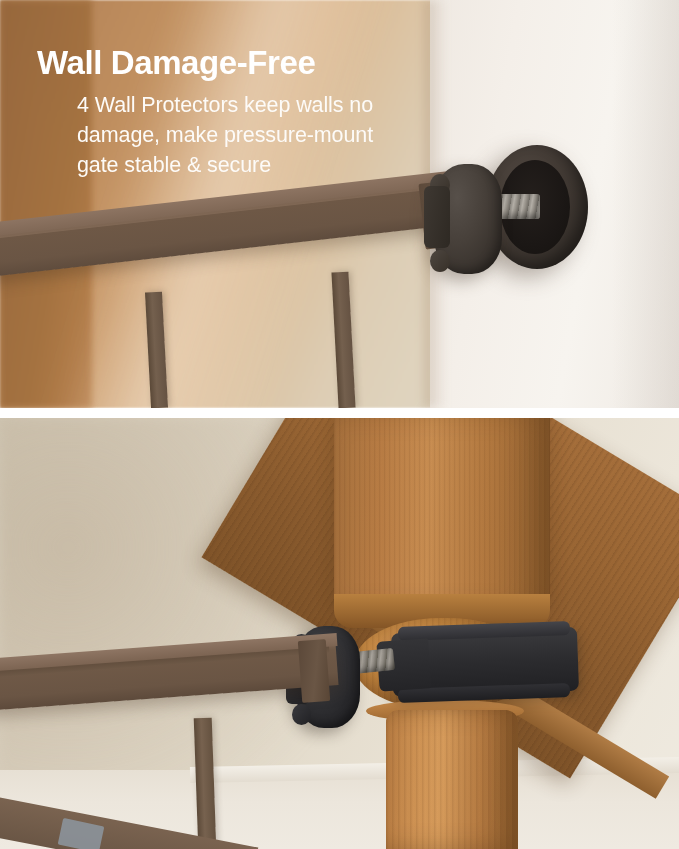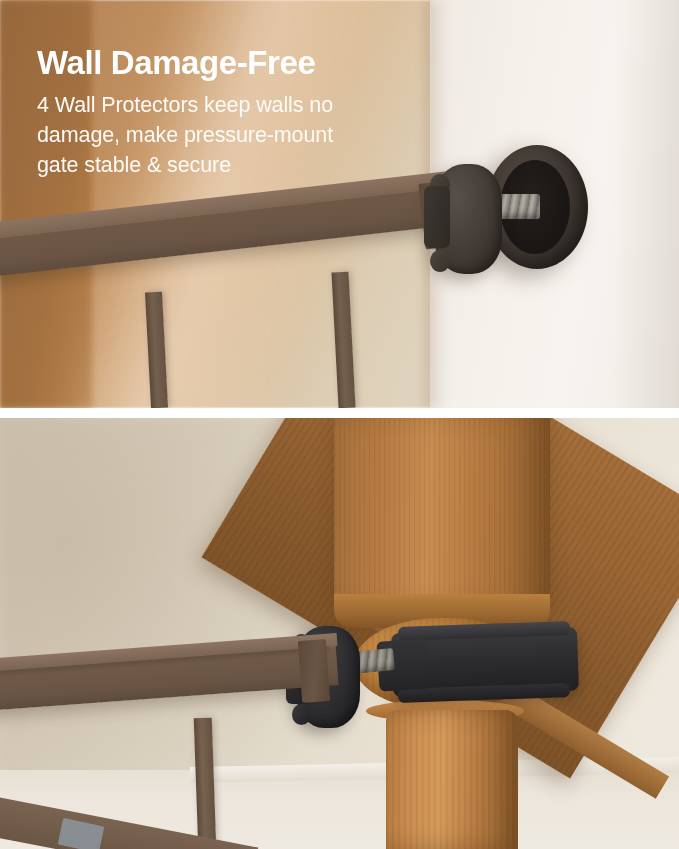--- a/index.html
+++ b/index.html
@@ -325,20 +325,21 @@
   }
   .subcopy {
     margin-top:7px;
     color:#fdfbf8;
     font-family:"Liberation Sans", sans-serif;
     font-weight:400;
     font-size:21.5px;
     line-height:30px;
     letter-spacing:-0.1px;
     white-space:pre-line;
+    margin-left:40px;
   }
 </style>
 </head>
 <body>
 
 <div id="page">
 
   <section class="panel" id="panel-top">
     <div class="scene">
 

